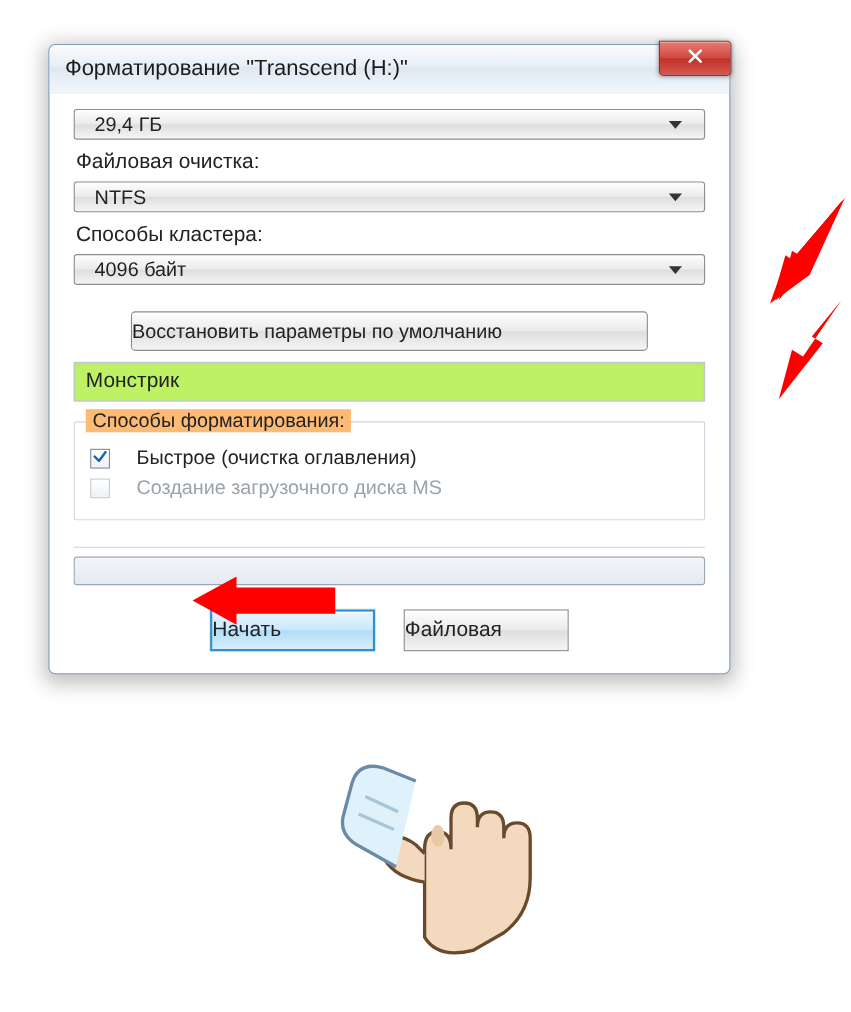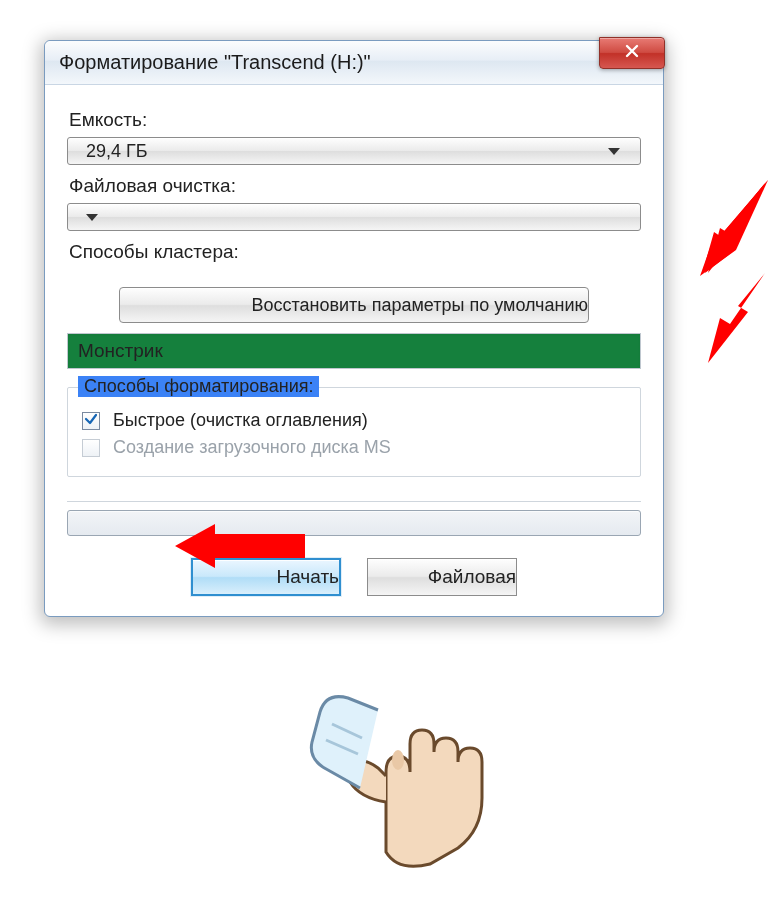--- a/index.html
+++ b/index.html
@@ -86,53 +86,53 @@
     display: block;
     margin: 24px auto 10px auto;
     width: 470px;
     height: 36px;
     border: 1px solid #8c8c8c;
     border-radius: 4px;
     background: linear-gradient(#fefefe,#ebebeb 48%,#dedede 52%,#f5f5f5);
     box-shadow: inset 0 1px 0 rgba(255,255,255,.7);
     font-size: 18px;
     cursor: pointer;
-    text-align: right;
+    text-align: left;
     line-height: 34px;
   }
   .text-input {
     height: 36px;
     width: 100%;
     border: 1px solid #bfc7cf;
-    background: #15803d;
+    background: #bef264;
     padding: 0 10px;
     display: flex;
     align-items: center;
     font-size: 19px;
     box-shadow: inset 0 1px 3px rgba(0,0,0,.06);
   }
   .group {
     margin-top: 18px;
     border: 1px solid #cfd6dd;
     border-radius: 2px;
     padding: 16px 14px 12px 14px;
     position: relative;
   }
   .group-title {
     position: absolute;
     top: -12px;
     left: 10px;
-    background: #3b82f6;
+    background: #fdba74;
     padding: 0 6px;
     font-size: 18px;
   }
   .chk-row {
     display: flex;
     align-items: center;
-    gap: 13px;
+    gap: 24px;
     margin: 6px 0;
     font-size: 18px;
   }
   .chk-row.disabled { color: #9aa2aa; }
   .chk {
     width: 18px; height: 18px;
     border: 1px solid #7a8aa0;
     background: linear-gradient(#fff,#eef2f6);
     display: flex; align-items: center; justify-content: center;
     cursor: pointer;
@@ -159,24 +159,23 @@
     margin-top: 22px;
   }
   .btn {
     width: 150px;
     height: 38px;
     border: 1px solid #8c8c8c;
     border-radius: 0;
     background: linear-gradient(#fefefe,#ebebeb 48%,#dedede 52%,#f5f5f5);
     box-shadow: inset 0 1px 0 rgba(255,255,255,.7);
     font-size: 19px;
-    text-align: right;
+    text-align: left;
     line-height: 36px;
     cursor: pointer;
-    padding-left: 20px;
   }
   .btn.primary {
     border: 2px solid #2f8fd0;
     background: linear-gradient(#eaf6ff,#c9e8fb 48%,#b0ddf7 52%,#d9effc);
     box-shadow: inset 0 1px 0 rgba(255,255,255,.9), 0 0 0 1px rgba(47,143,208,.15);
     line-height: 34px;
   }
   
   .annot {
     position: absolute;
@@ -195,32 +194,36 @@
       <span>
         <svg viewBox="0 0 16 16">
             <path d="M3 3 L13 13 M13 3 L3 13" stroke="#fff" stroke-width="2.4" stroke-linecap="round" fill="none"></path>
           </svg>
       </span>
     </div>
   </div>
 
   <div class="content">
 
-    <div class="label">Емкость:</div>
     <div class="combo">
       <span class="val">29,4 ГБ</span>
       <span class="caret"></span>
     </div>
 
     <div class="label">Файловая очистка:</div>
     <div class="combo">
+      <span class="val">NTFS</span>
       <span class="caret"></span>
     </div>
 
     <div class="label">Способы кластера:</div>
+    <div class="combo">
+      <span class="val">4096 байт</span>
+      <span class="caret"></span>
+    </div>
 
     <div class="wide-btn">Восстановить параметры по умолчанию</div>
 
     <div class="text-input">
       <span>Монстрик</span>
     </div>
 
     <div class="group">
       <span class="group-title">Способы форматирования:</span>
       <div class="chk-row">

